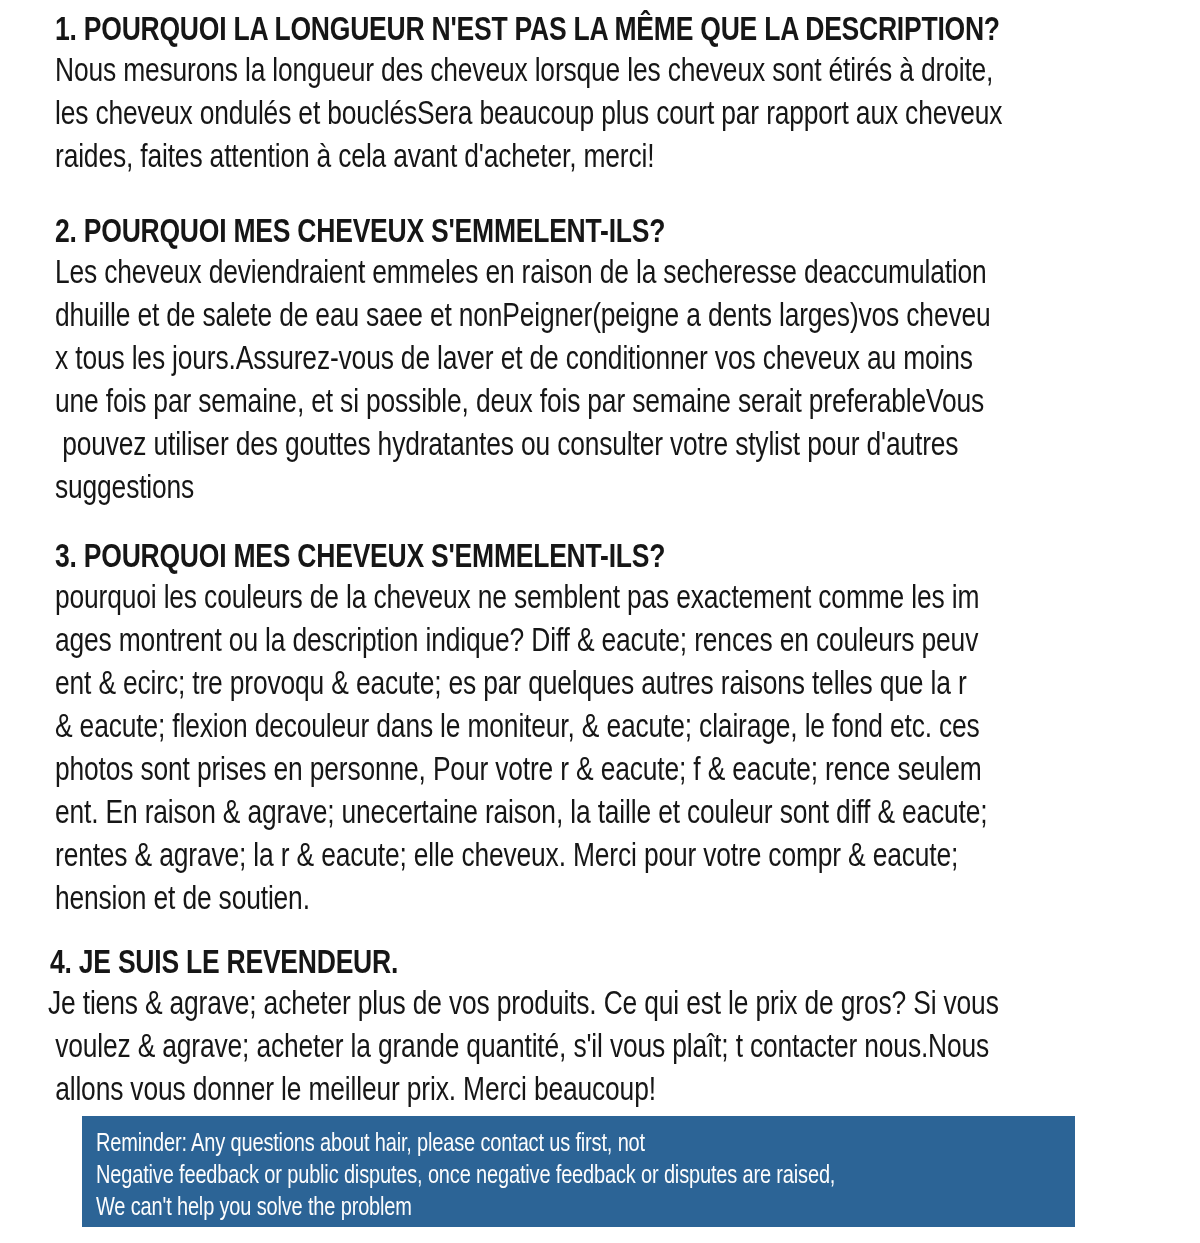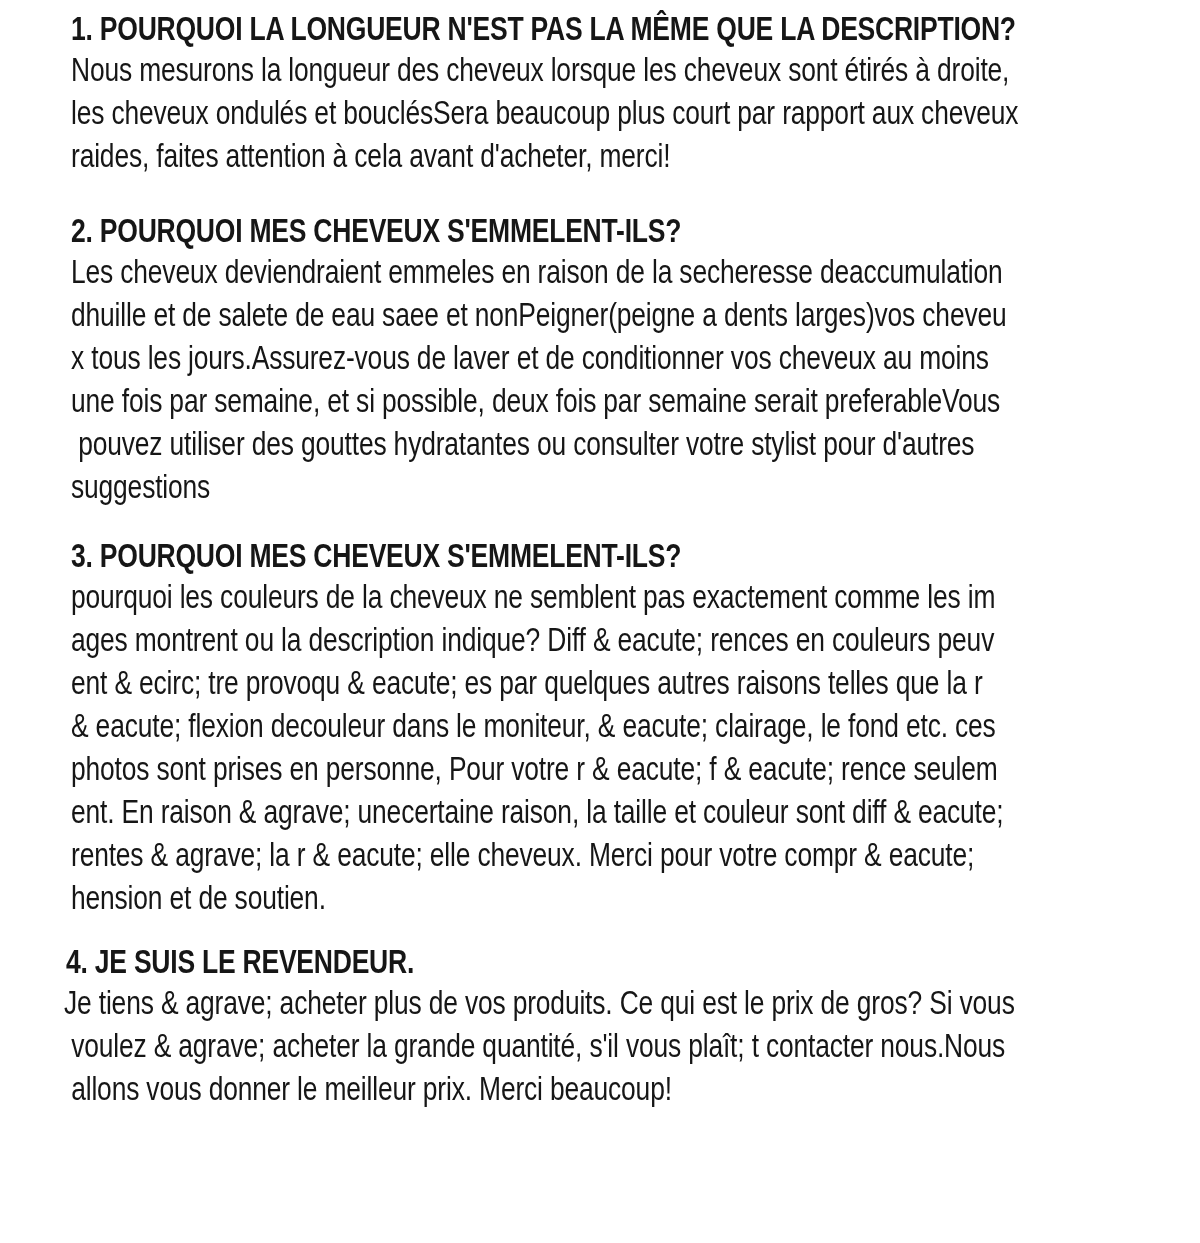--- a/index.html
+++ b/index.html
@@ -11,21 +11,21 @@
     background: #ffffff;
   }
   body {
     font-family: "Liberation Sans", sans-serif;
     color: #161616;
   }
   .page {
     position: relative;
     width: 1200px;
     height: 1243px;
-    padding: 8px 0 0 71px;
+    padding: 8px 0 0 55px;
     box-sizing: border-box;
   }
   .section-heading {
     font-weight: bold;
     font-size: 34px;
     line-height: 40px;
     letter-spacing: -0.3px;
     white-space: pre;
     transform: scaleX(0.78);
     transform-origin: 0 0;
@@ -100,14 +100,19 @@
 hension et de soutien.</div>
   </div>
 
   <div class="sec-4">
     <div class="section-heading">4. JE SUIS LE REVENDEUR.</div>
     <div class="section-body">Je tiens &amp; agrave; acheter plus de vos produits. Ce qui est le prix de gros? Si vous
  voulez &amp; agrave; acheter la grande quantité, s'il vous plaît; t contacter nous.Nous
  allons vous donner le meilleur prix. Merci beaucoup!</div>
   </div>
 
+  <div class="reminder-box">
+    <div class="reminder-text">Reminder: Any questions about hair, please contact us first, not
+Negative feedback or public disputes, once negative feedback or disputes are raised,
+We can't help you solve the problem</div>
+  </div>
 
 </div>
 
 </body></html>

